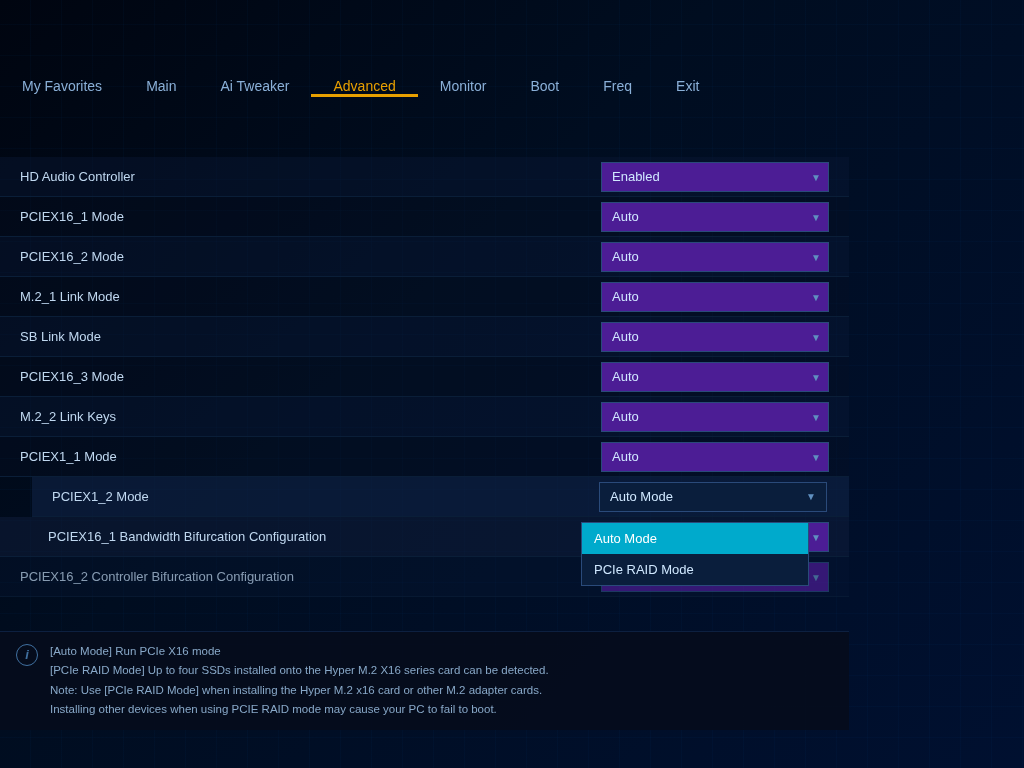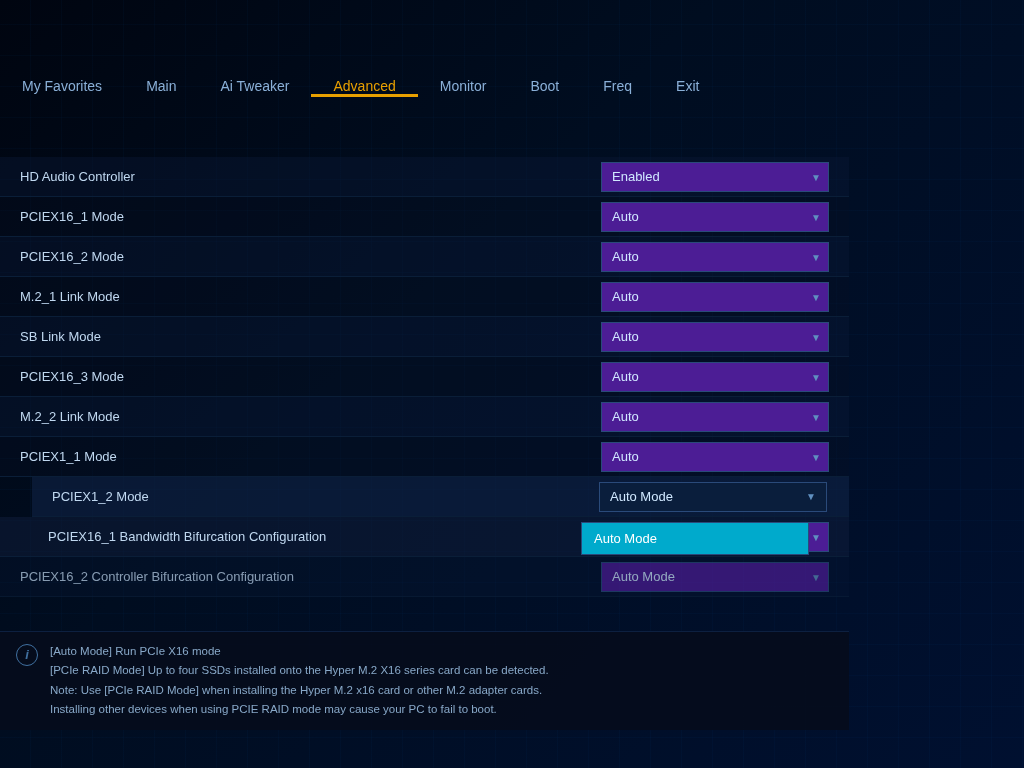--- a/index.html
+++ b/index.html
@@ -452,21 +452,21 @@
 
         <div class="setting-row">
           <span class="setting-label">PCIEX16_3 Mode</span>
           <div class="select-wrapper setting-value">
             <select><option>Auto</option></select>
             <span class="select-arrow">▼</span>
           </div>
         </div>
 
         <div class="setting-row">
-          <span class="setting-label">M.2_2 Link Mode</span>
+          <span class="setting-label">M.2_2 Link Keys</span>
           <div class="select-wrapper setting-value">
             <select><option>Auto</option></select>
             <span class="select-arrow">▼</span>
           </div>
         </div>
 
         <div class="setting-row">
           <span class="setting-label">PCIEX1_1 Mode</span>
           <div class="select-wrapper setting-value">
             <select><option>Auto</option></select>
@@ -477,20 +477,21 @@
         <div class="setting-row dropdown-open" style="position:relative; z-index:50;">
           <span class="setting-label">PCIEX1_2 Mode</span>
           <div class="setting-value" style="position:relative;">
             <div style="display:flex; align-items:center; width:228px; height:30px; background:#0a1e3c; border:1px solid #2a4a7a; padding:0 10px; color:#d0e8ff; font-size:13px; justify-content:space-between;">
               <span>Auto Mode</span>
               <span style="color:#6090c0; font-size:10px;">▼</span>
             </div>
 
             <div class="dropdown-popup">
               <div class="dropdown-item selected">Auto Mode</div>
+              <div class="dropdown-item">PCIe RAID Mode</div>
             </div>
           </div>
         </div>
 
         <div class="setting-row" style="background: rgba(15,30,60,0.5); padding-left: 48px;">
           <span class="setting-label">PCIEX16_1 Bandwidth Bifurcation Configuration</span>
           <div class="select-wrapper setting-value">
             <select><option>Auto Mode</option></select>
             <span class="select-arrow">▼</span>
           </div>

